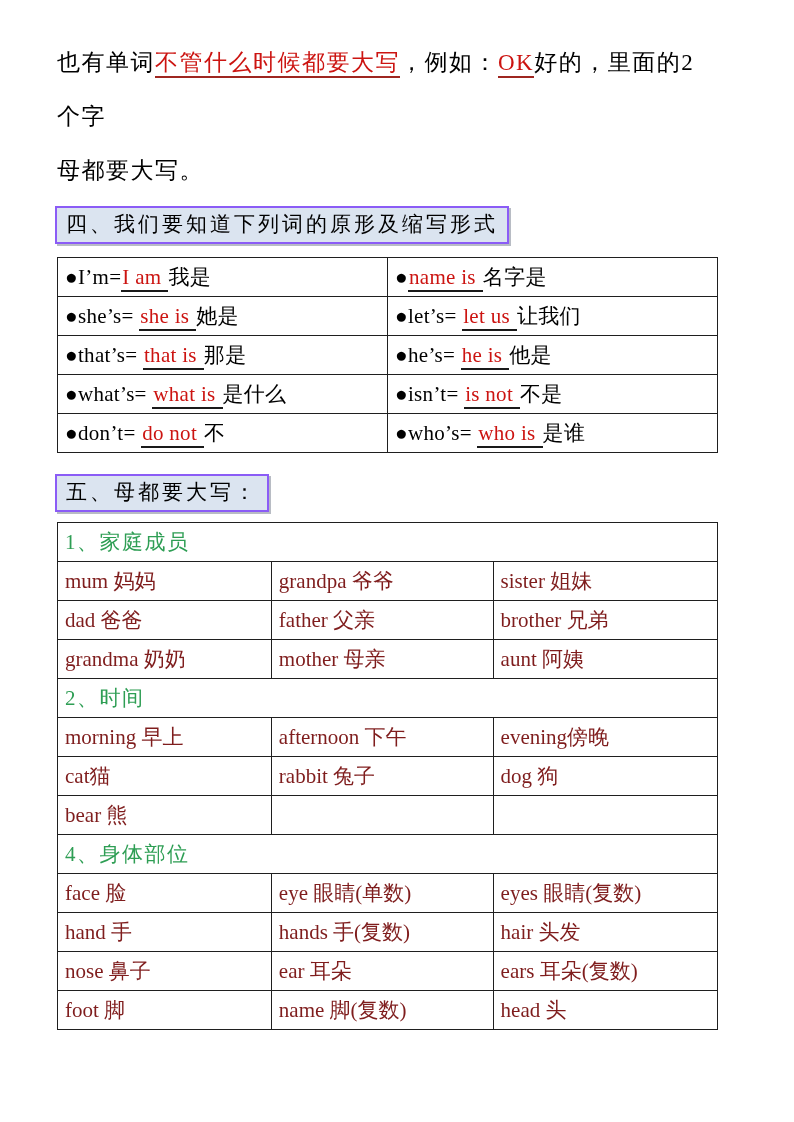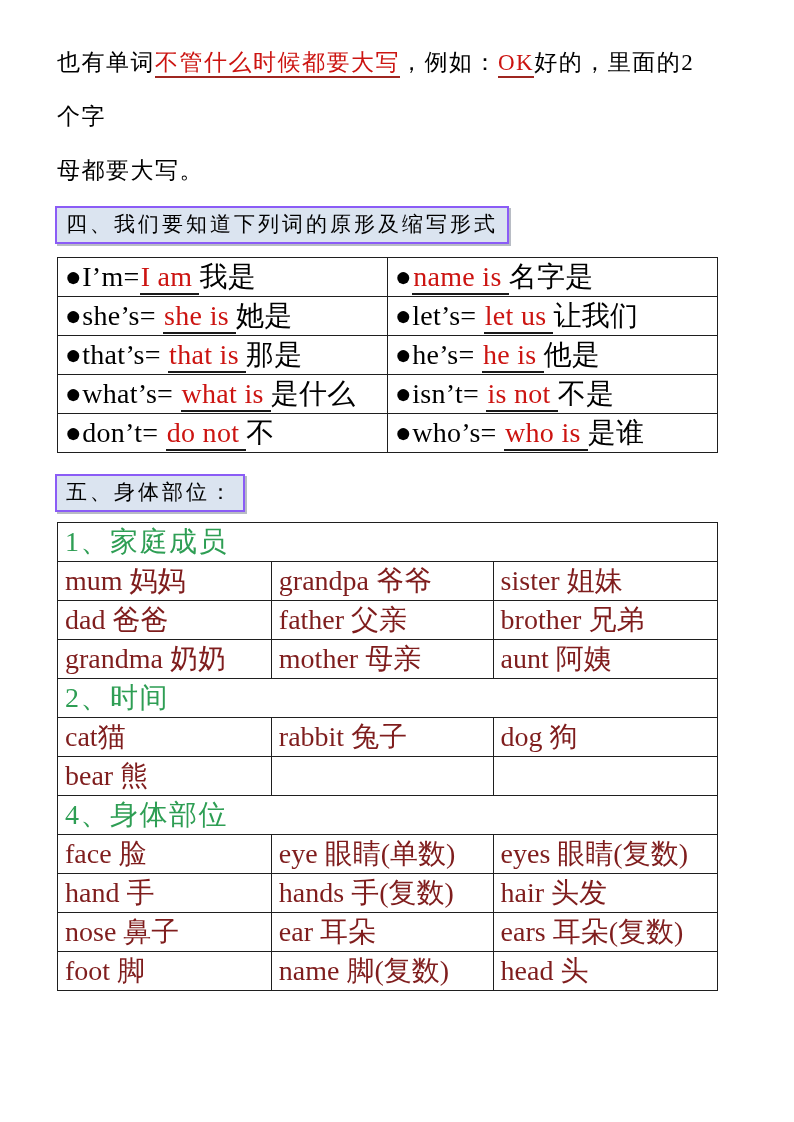--- a/index.html
+++ b/index.html
@@ -51,21 +51,21 @@
   table {
     border-collapse: collapse;
     width: 100%;
     table-layout: fixed;
   }
   .tbl-contr { margin-top: 13px; }
   .tbl-vocab { margin-top: 10px; }
   td {
     border: 1.5px solid #1f1f1f;
     height: 38px;
-    font-size: 28px;
+    font-size: 21px;
     padding: 0 4px 0 7px;
     vertical-align: middle;
     white-space: nowrap;
     overflow: hidden;
     margin-top: 28px;
   }
   .tbl-contr td { letter-spacing: 0.3px; }
   .u-tbl {
     color: #cc1411;
     border-bottom: 2px solid #1a1a1a;
@@ -109,21 +109,21 @@
       <td><span>●isn’t= </span><span class="u-tbl">is not</span><span>不是</span></td>
     </tr>
     <tr>
       <td><span>●don’t= </span><span class="u-tbl">do not</span><span>不</span></td>
       <td><span>●who’s= </span><span class="u-tbl">who is</span><span>是谁</span></td>
     </tr>
   </tbody>
     </table>
 
   <div class="heading5-wrap">
-    <span class="heading-box">五、身体部位：</span>
+    <span class="heading-box">五、母都要大写：</span>
   </div>
 
   <table class="tbl-vocab">
     <colgroup>
         <col style="width:32.4%">
         <col style="width:33.6%">
         <col style="width:34%">
       </colgroup>
     <tbody>
         <tr>
@@ -139,20 +139,25 @@
       <td class="word-cell">father 父亲</td>
       <td class="word-cell">brother 兄弟</td>
     </tr>
     <tr>
       <td class="word-cell">grandma 奶奶</td>
       <td class="word-cell">mother 母亲</td>
       <td class="word-cell">aunt 阿姨</td>
     </tr>
     <tr>
       <td colspan="3" class="cat-cell">2、时间</td>
+    </tr>
+    <tr>
+      <td class="word-cell">morning 早上</td>
+      <td class="word-cell">afternoon 下午</td>
+      <td class="word-cell">evening傍晚</td>
     </tr>
     <tr>
       <td class="word-cell">cat猫</td>
       <td class="word-cell">rabbit 兔子</td>
       <td class="word-cell">dog 狗</td>
     </tr>
     <tr>
       <td class="word-cell">bear 熊</td>
       <td class="word-cell"></td>
       <td class="word-cell"></td>

